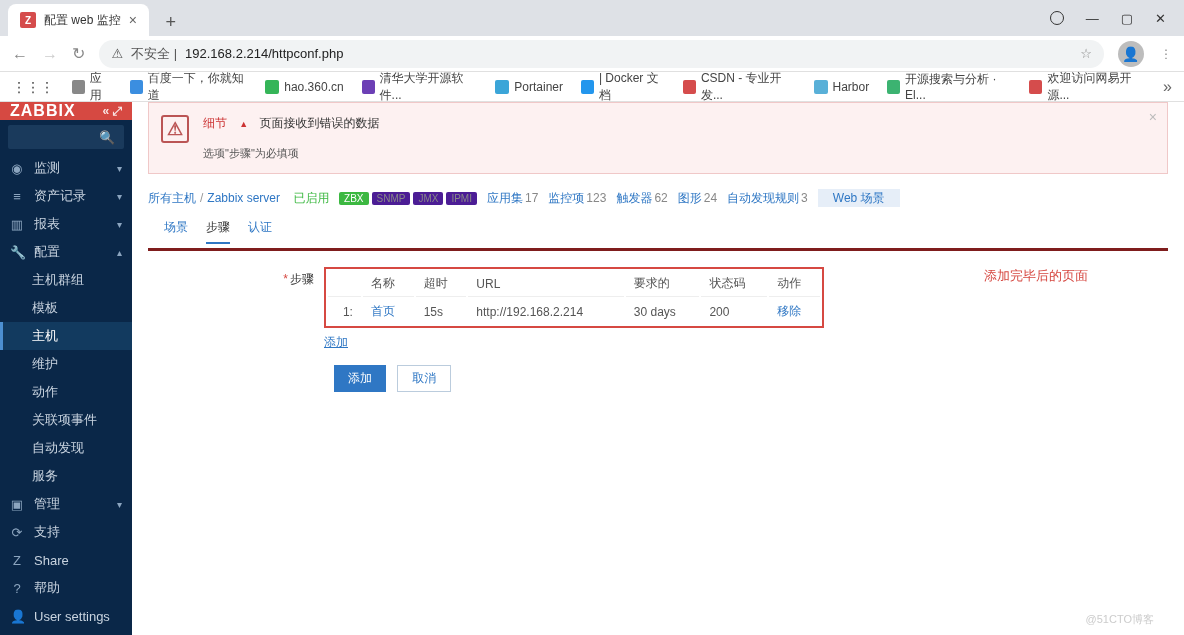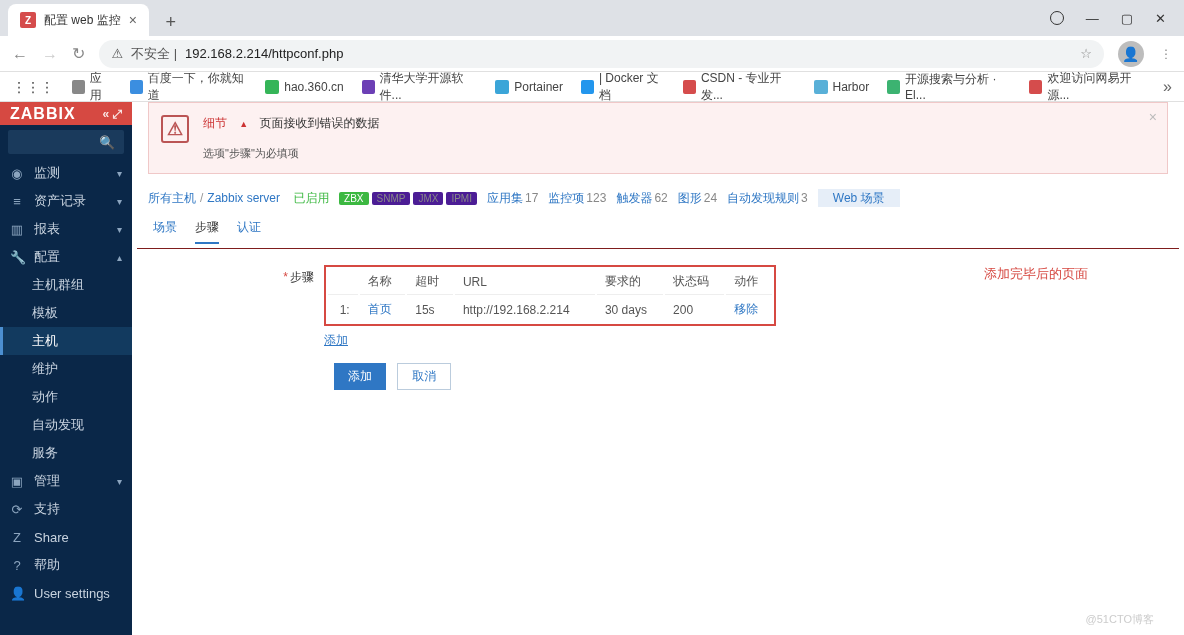--- a/index.html
+++ b/index.html
@@ -45,29 +45,29 @@
 .msg-close{position:absolute;top:6px;right:10px;color:#bbb;cursor:pointer;font-size:14px}
 .crumbs{padding:4px 16px;font-size:12px;color:#555}
 .crumbs a{color:#2f77c4;text-decoration:none}
 .crumbs .sep{color:#999;margin:0 4px}
 .badge{display:inline-block;padding:1px 5px;font-size:10px;border-radius:2px;margin-left:3px}
 .b-green{background:#3cb841;color:#fff}
 .b-gray{background:#4c1d95;color:#888}
 .crumb-link{color:#2f77c4;margin-left:10px}
 .crumb-cnt{color:#888;margin-left:2px}
 .crumb-active{background:#e6eef8;color:#2f77c4;padding:2px 15px}
-.tabs{padding:8px 16px 4px;border-bottom:1px solid #7f1d1d;margin:0 5px 16px}
+.tabs{padding:8px 16px 4px;border-bottom:3px solid #7f1d1d;margin:0 16px 16px}
 .tabs span{margin-right:18px;color:#2f77c4;cursor:pointer;font-size:12px;padding-bottom:6px;display:inline-block}
 .tabs span.active{color:#333;border-bottom:2px solid #2f77c4;font-weight:500}
 .form-area{padding:0 32px}
 .form-row{display:flex;align-items:flex-start;margin-bottom:12px}
 .form-label{width:160px;text-align:right;padding-right:10px;padding-top:4px;font-size:12px;color:#333}
 .req{color:#d64942;margin-right:2px}
 .form-field{flex:1;max-width:560px}
-.step-table{border:2px solid #d64942;width:452px;font-size:12px}
+.step-table{border:2px solid #d64942;width:500px;font-size:12px}
 .step-table th{text-align:left;padding:4px 8px;color:#555;font-weight:normal;border-bottom:1px solid #eee}
 .step-table td{padding:4px 8px;color:#555}
 .step-table a{color:#2f77c4;text-decoration:none}
 .add-link{color:#2f77c4;font-size:12px;display:inline-block;margin-top:6px;text-decoration:underline;cursor:pointer}
 .annotation{color:#d64942;font-size:13px;position:absolute;left:852px}
 .btns{margin-left:170px;margin-top:14px}
 .btn-primary{background:#2f77c4;color:#fff;border:none;padding:5px 14px;font-size:12px;cursor:pointer}
 .btn-default{background:#fff;color:#2f77c4;border:1px solid #bcd;padding:4px 14px;font-size:12px;cursor:pointer;margin-left:8px}
 .watermark{position:absolute;right:30px;bottom:8px;color:#ccc;font-size:11px}
 </style>
@@ -154,20 +154,21 @@
           <span>配置</span>
           <span class="menu-chev">▴</span>
         </div>
       </div>
     <div id="submenu">
         <div class="sub-item ">主机群组</div>
         <div class="sub-item ">模板</div>
         <div class="sub-item active">主机</div>
         <div class="sub-item ">维护</div>
         <div class="sub-item ">动作</div>
+        <div class="sub-item ">关联项事件</div>
         <div class="sub-item ">自动发现</div>
         <div class="sub-item ">服务</div>
       </div>
     <div id="menu2">
         <div class="menu-item">
           <span class="menu-icon">▣</span>
           <span>管理</span>
           <span class="menu-chev">▾</span>
         </div>
       </div>

